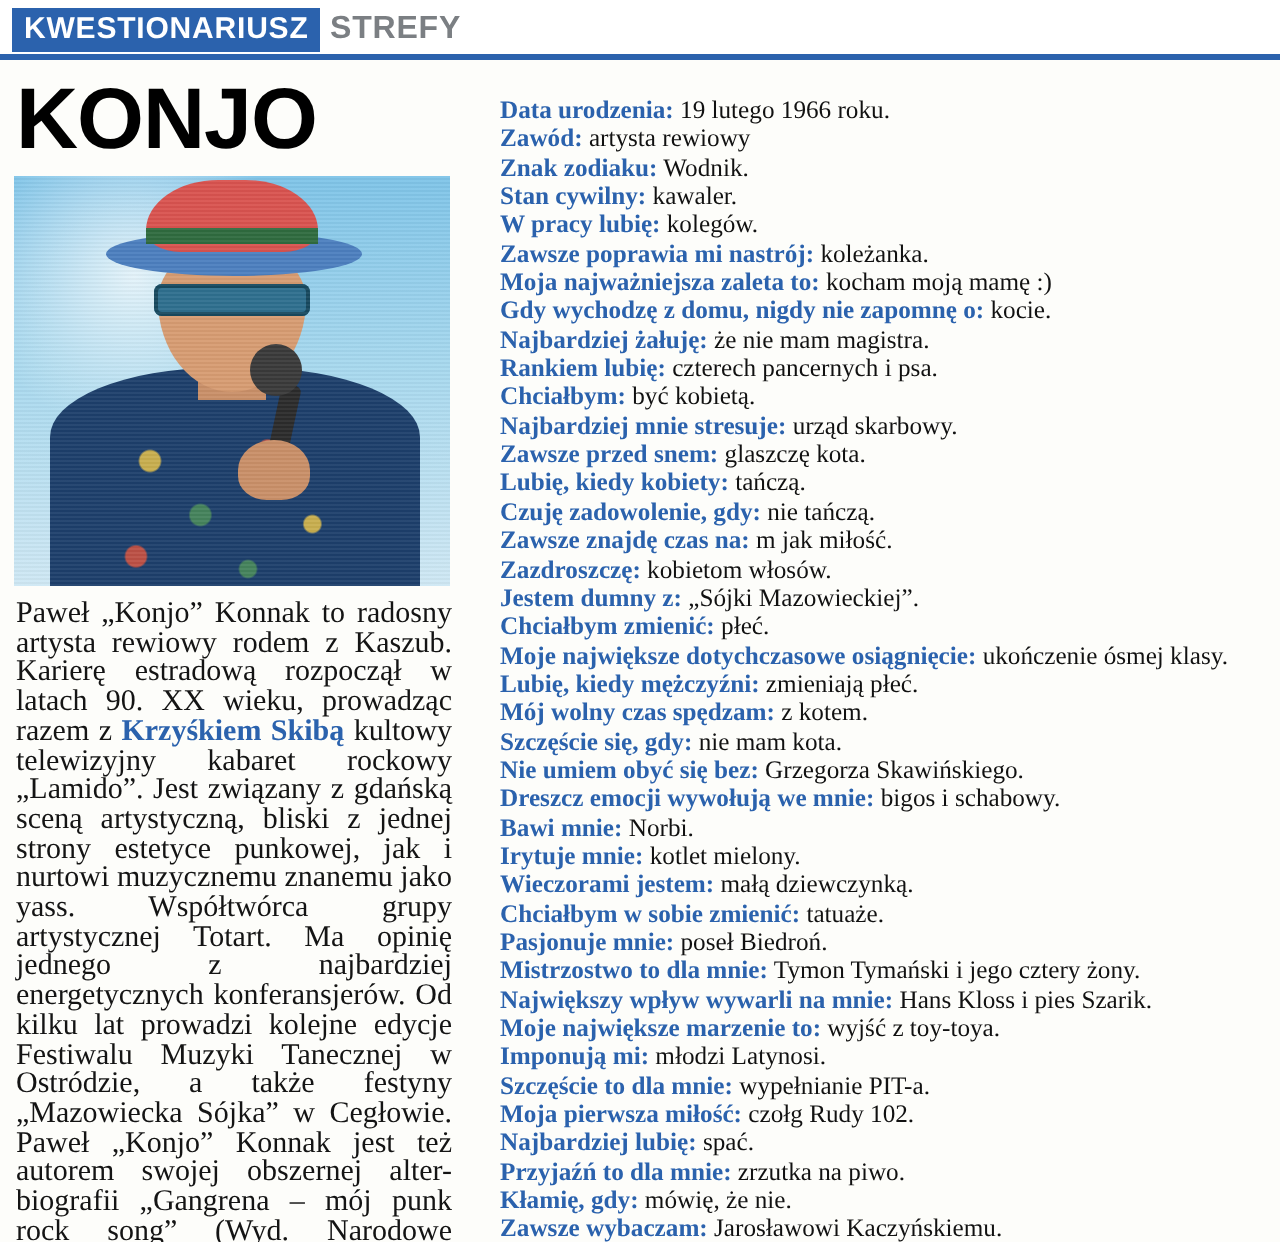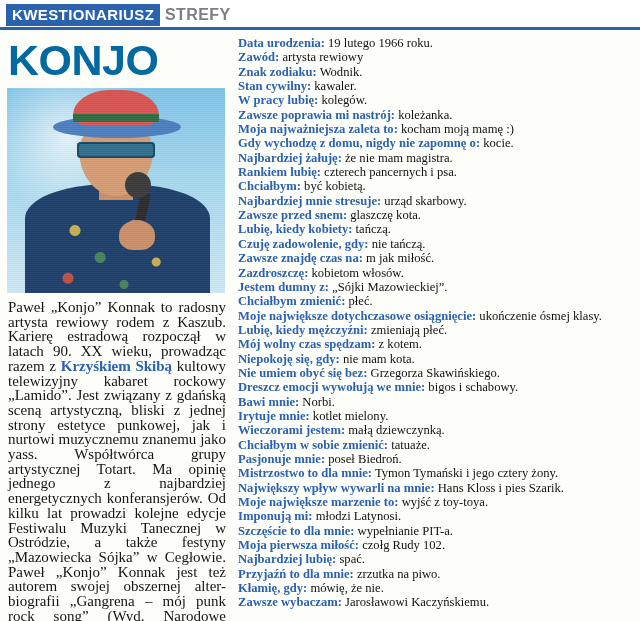--- a/index.html
+++ b/index.html
@@ -69,21 +69,21 @@
     position: absolute;
     left: 6px;
     top: 34px;
     width: 222px;
   }
   .headline {
     font-family: "Liberation Sans", sans-serif;
     font-weight: bold;
     font-size: 43px;
     line-height: 44px;
-    color: #0369a1;
+    color: #000000;
     letter-spacing: -0.5px;
     margin: 4px 0 6px 2px;
   }
 
   
   .photo {
     position: relative;
     width: 218px;
     height: 205px;
     overflow: hidden;
@@ -225,21 +225,21 @@
 
   
   .right-col {
     position: absolute;
     left: 238px;
     top: 36px;
     width: 398px;
   }
   .q-list {
     list-style: none;
-    margin: 0;
+    margin: 12px;
     padding: 0;
   }
   .q-item {
     font-family: "Liberation Serif", serif;
     font-size: 12.6px;
     line-height: 14.35px;
     color: #111111;
     white-space: nowrap;
     overflow: hidden;
   }
@@ -305,21 +305,21 @@
         <li class="q-item"><span class="q-label">Zawsze przed snem:</span><span class="q-answer"> glaszczę kota.</span></li>
         <li class="q-item"><span class="q-label">Lubię, kiedy kobiety:</span><span class="q-answer"> tańczą.</span></li>
         <li class="q-item"><span class="q-label">Czuję zadowolenie, gdy:</span><span class="q-answer"> nie tańczą.</span></li>
         <li class="q-item"><span class="q-label">Zawsze znajdę czas na:</span><span class="q-answer"> m jak miłość.</span></li>
         <li class="q-item"><span class="q-label">Zazdroszczę:</span><span class="q-answer"> kobietom włosów.</span></li>
         <li class="q-item"><span class="q-label">Jestem dumny z:</span><span class="q-answer"> „Sójki Mazowieckiej”.</span></li>
         <li class="q-item"><span class="q-label">Chciałbym zmienić:</span><span class="q-answer"> płeć.</span></li>
         <li class="q-item"><span class="q-label">Moje największe dotychczasowe osiągnięcie:</span><span class="q-answer"> ukończenie ósmej klasy.</span></li>
         <li class="q-item"><span class="q-label">Lubię, kiedy mężczyźni:</span><span class="q-answer"> zmieniają płeć.</span></li>
         <li class="q-item"><span class="q-label">Mój wolny czas spędzam:</span><span class="q-answer"> z kotem.</span></li>
-        <li class="q-item"><span class="q-label">Niepokoję się, gdy:</span><span class="q-answer"> nie mam kota.</span></li>
+        <li class="q-item"><span class="q-label">Szczęście się, gdy:</span><span class="q-answer"> nie mam kota.</span></li>
         <li class="q-item"><span class="q-label">Nie umiem obyć się bez:</span><span class="q-answer"> Grzegorza Skawińskiego.</span></li>
         <li class="q-item"><span class="q-label">Dreszcz emocji wywołują we mnie:</span><span class="q-answer"> bigos i schabowy.</span></li>
         <li class="q-item"><span class="q-label">Bawi mnie:</span><span class="q-answer"> Norbi.</span></li>
         <li class="q-item"><span class="q-label">Irytuje mnie:</span><span class="q-answer"> kotlet mielony.</span></li>
         <li class="q-item"><span class="q-label">Wieczorami jestem:</span><span class="q-answer"> małą dziewczynką.</span></li>
         <li class="q-item"><span class="q-label">Chciałbym w sobie zmienić:</span><span class="q-answer"> tatuaże.</span></li>
         <li class="q-item"><span class="q-label">Pasjonuje mnie:</span><span class="q-answer"> poseł Biedroń.</span></li>
         <li class="q-item"><span class="q-label">Mistrzostwo to dla mnie:</span><span class="q-answer"> Tymon Tymański i jego cztery żony.</span></li>
         <li class="q-item"><span class="q-label">Największy wpływ wywarli na mnie:</span><span class="q-answer"> Hans Kloss i pies Szarik.</span></li>
         <li class="q-item"><span class="q-label">Moje największe marzenie to:</span><span class="q-answer"> wyjść z toy-toya.</span></li>

